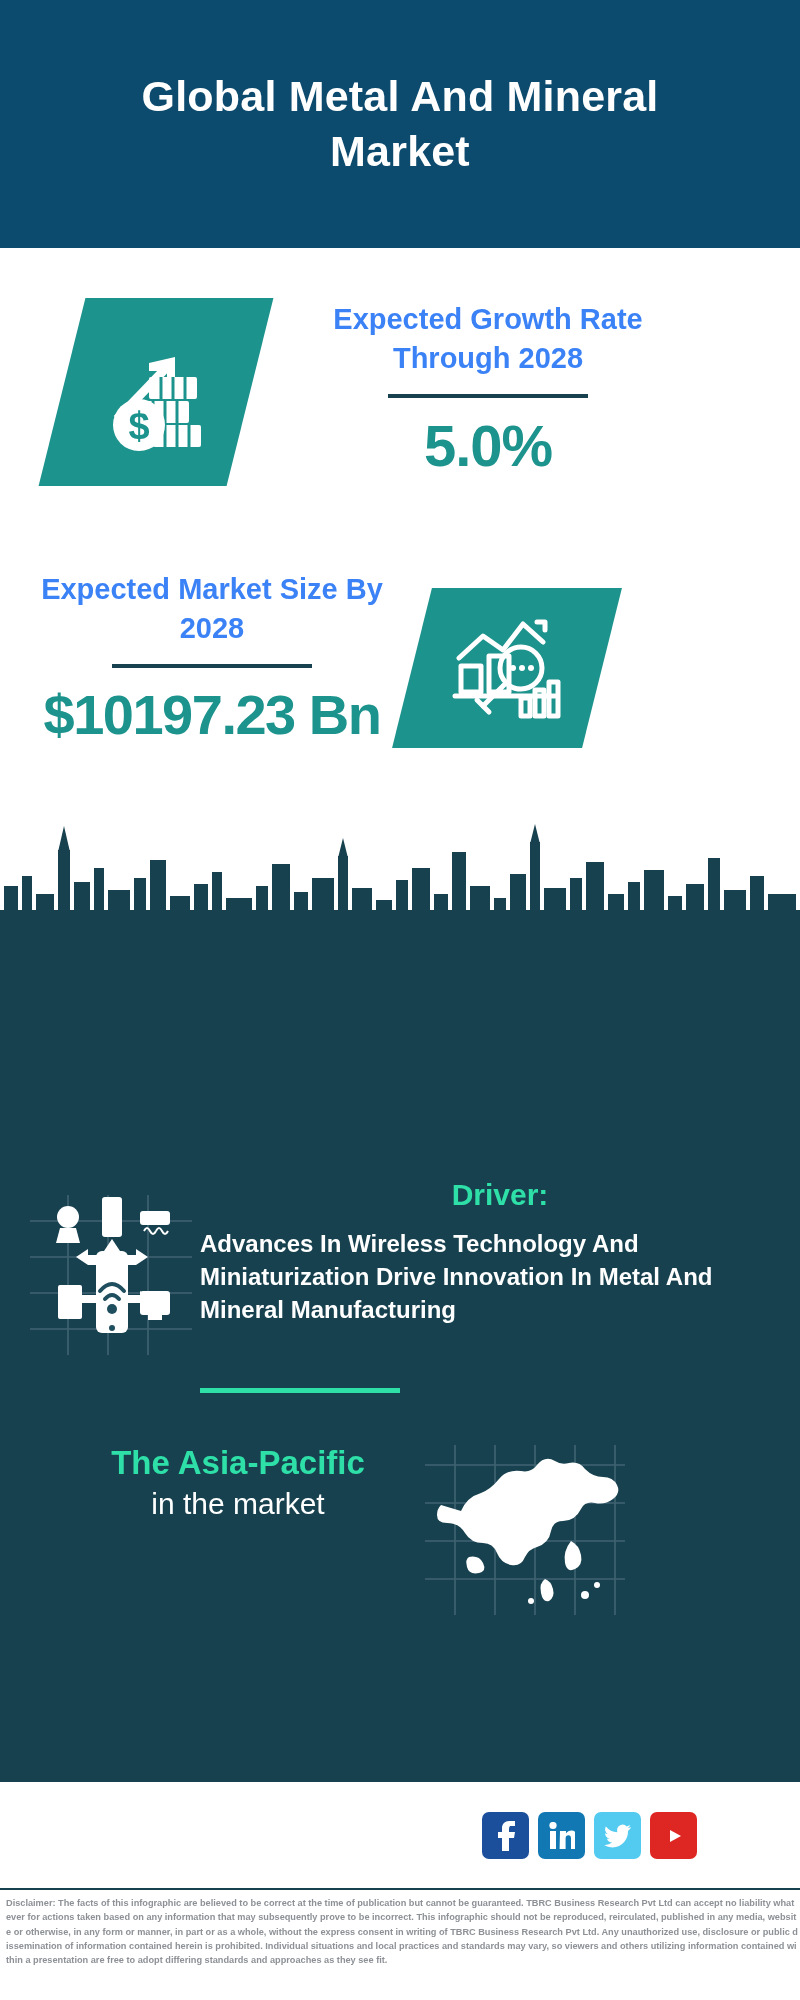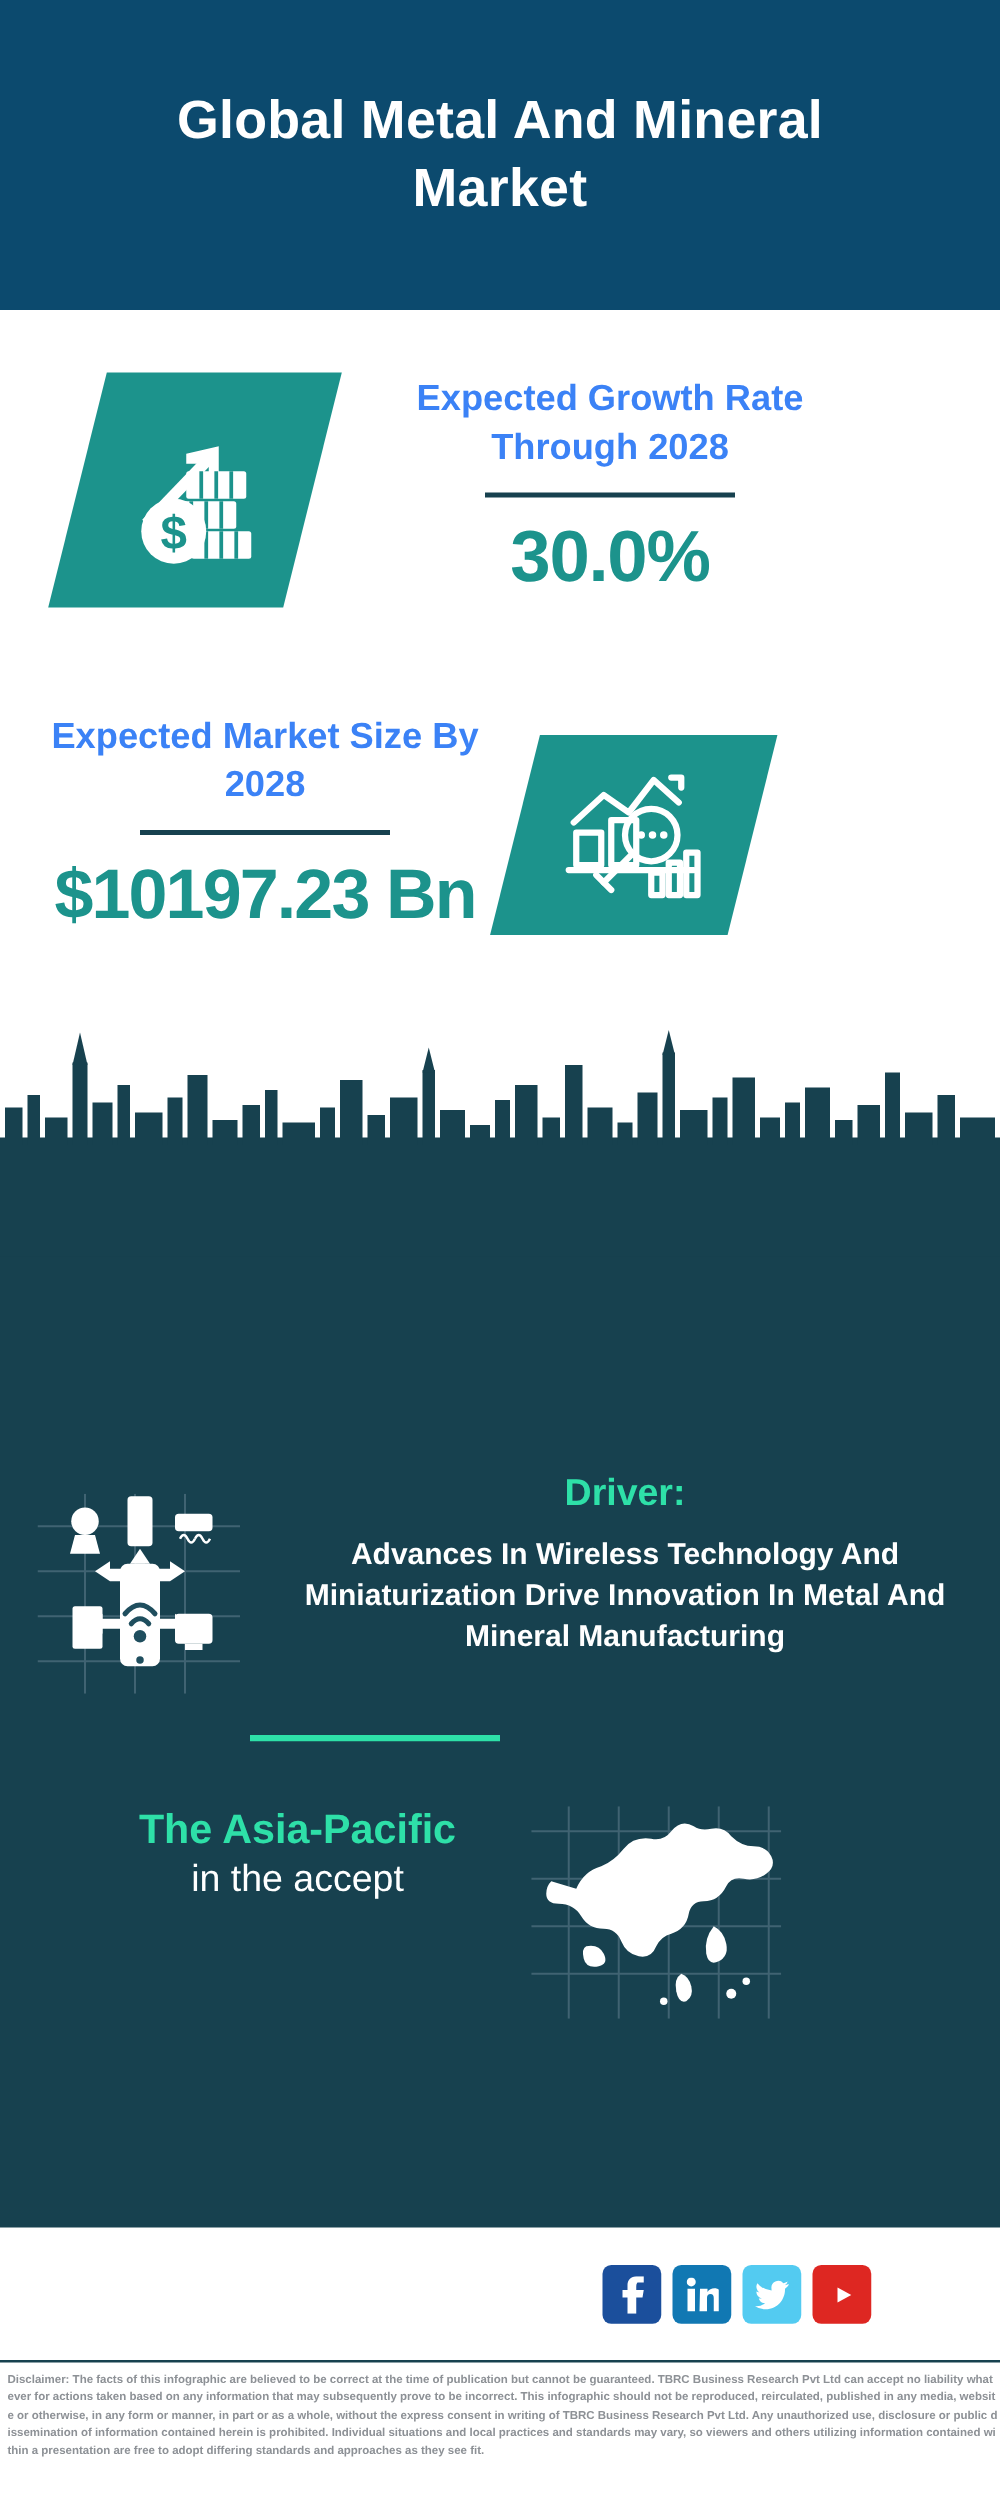--- a/index.html
+++ b/index.html
@@ -128,21 +128,21 @@
     width: 580px;
     text-align: center;
     color: #2ee0a8;
     font-size: 30px;
     font-weight: bold;
   }
   .driver-body {
     position: absolute;
     left: 200px; top: 1228px;
     width: 600px;
-    text-align: center;
+    text-align: left;
     color: #ffffff;
     font-size: 24px;
     font-weight: bold;
     line-height: 1.37;
   }
   .divider-mint {
     position: absolute;
     left: 200px; top: 1388px;
     width: 200px;
     height: 5px;
@@ -263,21 +263,21 @@
 
         <circle cx="48" cy="98" r="26" fill="#fff"></circle>
         <text x="48" y="112" font-family="'Liberation Sans', sans-serif" font-size="38" font-weight="bold" fill="#1c938c" text-anchor="middle">$</text>
       </svg>
     </div>
   </div>
 
   <div class="growth-text">
     <div class="growth-label">Expected Growth Rate Through 2028</div>
     <div class="divider-dark"></div>
-    <div class="big-value-teal">30.0%</div>
+    <div class="big-value-teal">5.0%</div>
   </div>
 
   <div class="msize-text">
     <div class="growth-label">Expected Market Size By 2028</div>
     <div class="divider-dark"></div>
     <div class="big-value-teal size">$10197.23 Bn</div>
   </div>
 
   <div class="icon-parallelogram icon-para-2">
     <div class="icon-inner">
@@ -406,21 +406,21 @@
       <circle cx="82" cy="133" r="3" fill="#1f4e5e"></circle>
     </svg>
   </div>
 
   <div class="driver-title">Driver:</div>
   <div class="driver-body">Advances In Wireless Technology And Miniaturization Drive Innovation In Metal And Mineral Manufacturing</div>
   <div class="divider-mint"></div>
 
   <div class="region-block">
     <div class="region-name">The Asia-Pacific</div>
-    <div class="region-desc">in the accept</div>
+    <div class="region-desc">in the market</div>
   </div>
 
   <div class="asia-map">
     <svg width="200" height="170" viewBox="0 0 200 170">
       <g stroke="#486a78" stroke-width="1.6" opacity="0.85">
         <line x1="30" y1="0" x2="30" y2="170"></line>
         <line x1="70" y1="0" x2="70" y2="170"></line>
         <line x1="110" y1="0" x2="110" y2="170"></line>
         <line x1="150" y1="0" x2="150" y2="170"></line>
         <line x1="190" y1="0" x2="190" y2="170"></line>

